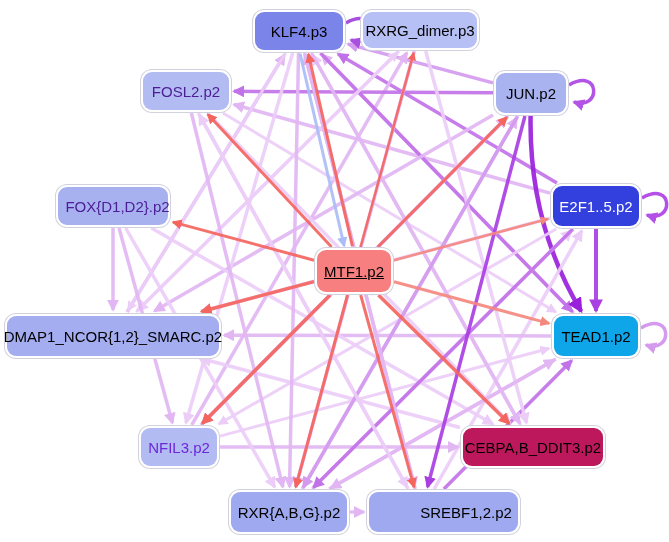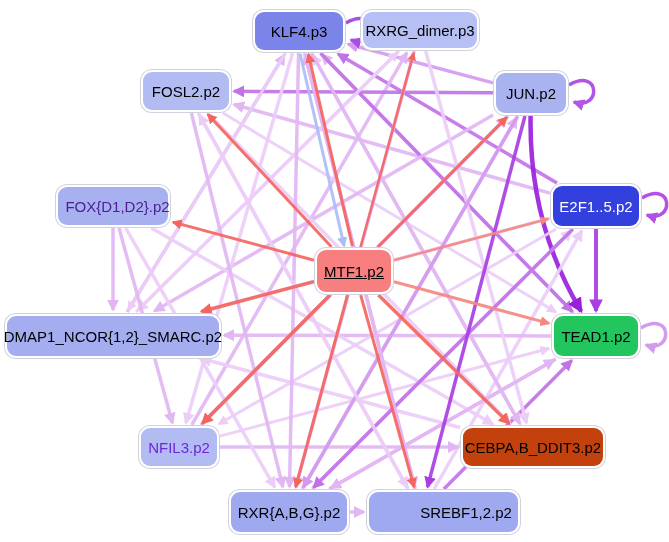--- a/index.html
+++ b/index.html
@@ -138,44 +138,44 @@
       </g>
   </svg>
   <div id="nodes">
       <div class="node" style="left: 255px; top: 12px; width: 88px; height: 38px; background: rgb(123, 132, 232);">
         <span style="color: rgb(0, 0, 0);">KLF4.p3</span>
       </div>
       <div class="node" style="left: 363px; top: 12px; width: 114px; height: 36px; background: rgb(183, 192, 244);">
         <span style="color: rgb(0, 0, 0);">RXRG_dimer.p3</span>
       </div>
       <div class="node" style="left: 143px; top: 72px; width: 86px; height: 38px; background: rgb(178, 187, 242);">
-        <span style="color: #000000;">FOSL2.p2</span>
+        <span style="color: #4c1d95;">FOSL2.p2</span>
       </div>
       <div class="node" style="left: 496px; top: 73px; width: 70px; height: 40px; background: rgb(169, 179, 240);">
         <span style="color: rgb(0, 0, 0);">JUN.p2</span>
       </div>
       <div class="node" style="left: 58px; top: 187px; width: 110px; height: 38px; background: rgb(167, 177, 240);">
         <span style="color: #4c1d95; padding-left: 9px;">FOX{D1,D2}.p2</span>
       </div>
       <div class="node" style="left: 553px; top: 186px; width: 86px; height: 40px; background: rgb(51, 64, 221);">
         <span style="color: rgb(255, 255, 255);">E2F1..5.p2</span>
       </div>
       <div class="node" style="left: 317px; top: 250px; width: 74px; height: 42px; background: rgb(248, 127, 127); text-decoration: underline;">
         <span style="color: rgb(0, 0, 0);">MTF1.p2</span>
       </div>
       <div class="node" style="left: 7px; top: 316px; width: 212px; height: 40px; background: rgb(163, 173, 240);">
         <span style="color: rgb(0, 0, 0);">DMAP1_NCOR{1,2}_SMARC.p2</span>
       </div>
-      <div class="node" style="left: 554px; top: 316px; width: 84px; height: 40px; background: #22c55e;">
+      <div class="node" style="left: 554px; top: 316px; width: 84px; height: 40px; background: #0ea5e9;">
         <span style="color: rgb(0, 0, 0);">TEAD1.p2</span>
       </div>
       <div class="node" style="left: 141px; top: 428px; width: 76px; height: 38px; background: rgb(178, 187, 242);">
         <span style="color: #6d28d9;">NFIL3.p2</span>
       </div>
-      <div class="node" style="left: 463px; top: 428px; width: 140px; height: 38px; background: #c2410c;">
+      <div class="node" style="left: 463px; top: 428px; width: 140px; height: 38px; background: #be185d;">
         <span style="color: rgb(0, 0, 0);">CEBPA,B_DDIT3.p2</span>
       </div>
       <div class="node" style="left: 231px; top: 492px; width: 116px; height: 40px; background: rgb(158, 169, 239);">
         <span style="color: rgb(0, 0, 0);">RXR{A,B,G}.p2</span>
       </div>
       <div class="node" style="left: 369px; top: 492px; width: 104px; height: 40px; background: rgb(158, 169, 239); padding-left: 45px;">
         <span style="color: rgb(0, 0, 0);">SREBF1,2.p2</span>
       </div>
     </div>
 </div>

